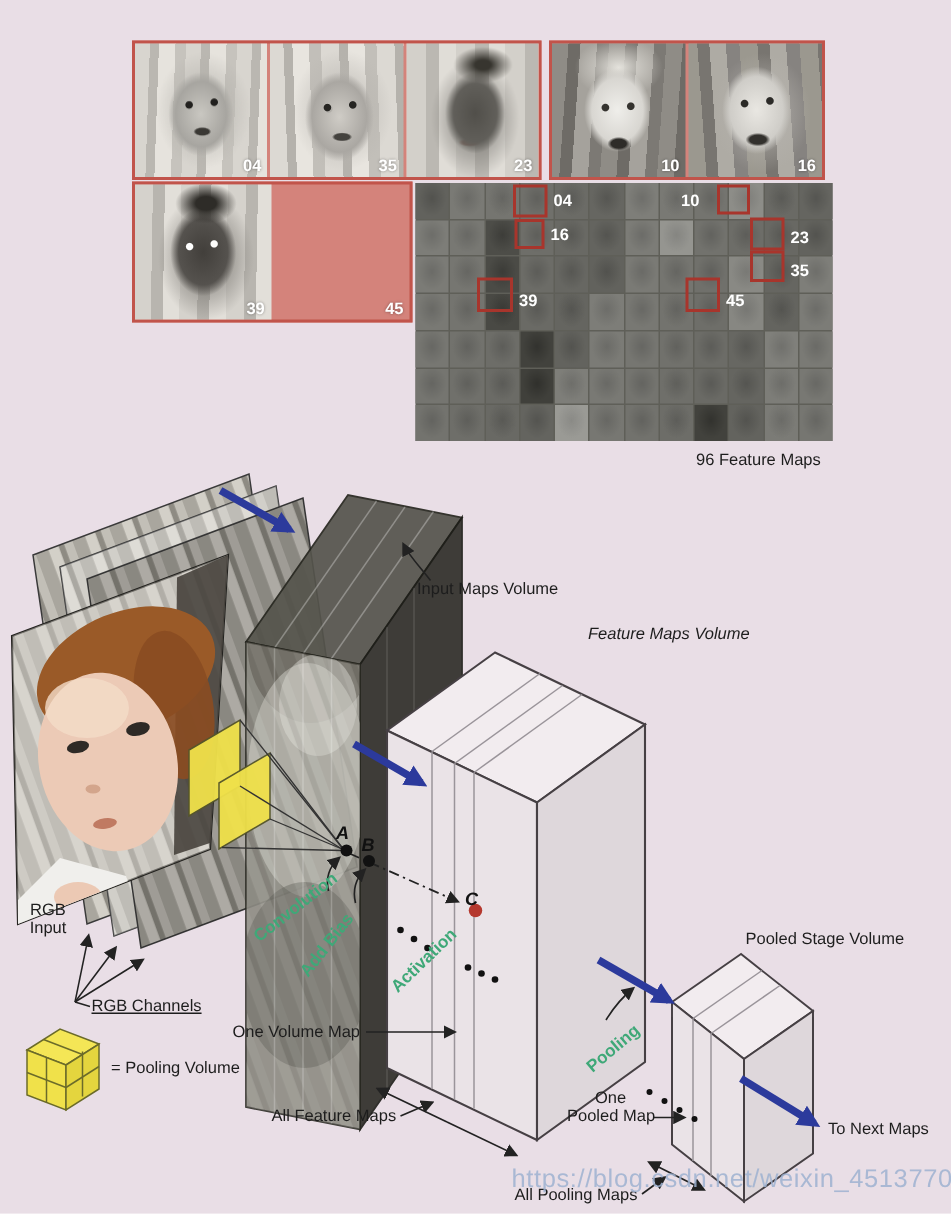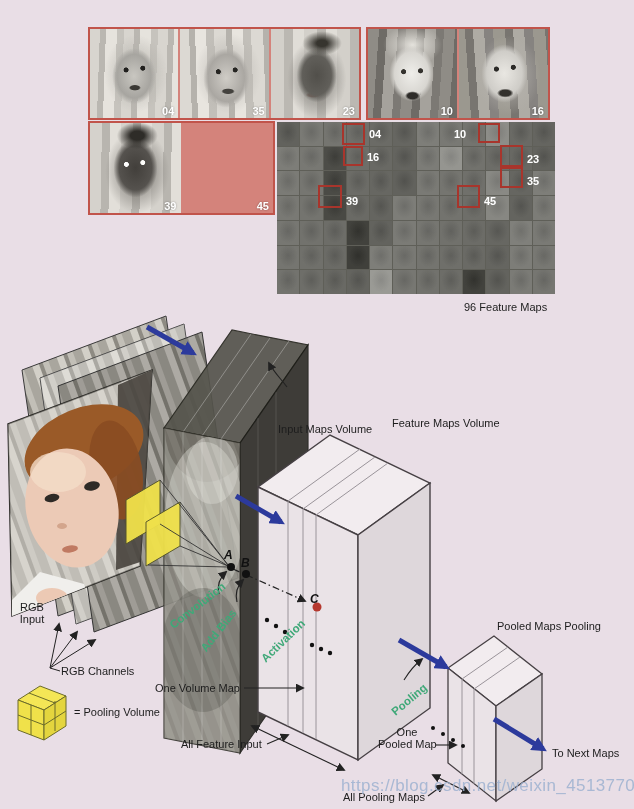--- a/index.html
+++ b/index.html
@@ -372,33 +372,33 @@
       <polygon points="18,700 44,710 44,740 18,730" fill="#f0e14a"></polygon>
       <polygon points="44,710 66,696 66,726 44,740" fill="#e4d53e"></polygon>
       <line x1="31" y1="705" x2="31" y2="735"></line>
       <line x1="18" y1="715" x2="44" y2="725"></line>
       <line x1="44" y1="725" x2="66" y2="711"></line>
       <line x1="55" y1="701" x2="55" y2="731"></line>
       <line x1="29" y1="693" x2="55" y2="703"></line>
     </g>
   </svg>
 
-  <div class="lab" style="left:278px;top:387px;margin-top:36px;">Input Maps Volume</div>
-  <div class="lab" style="left:392px;top:417px;">Feature Maps Volume</div>
-  <div class="lab" style="left:497px;top:620px;">Pooled Maps Pooling</div>
+  <div class="lab" style="left:278px;top:387px;">Input Maps Volume</div>
+  <div class="lab" style="left:392px;top:417px;font-style:italic;">Feature Maps Volume</div>
+  <div class="lab" style="left:497px;top:620px;">Pooled Stage Volume</div>
   <div class="lab" style="left:552px;top:747px;">To Next Maps</div>
 
   <div class="lab ctr" style="left:8px;top:601px;width:48px;">
     <div>RGB</div>
     <div>Input</div>
   </div>
-  <div class="lab" style="left:61px;top:665px;">RGB Channels</div>
+  <div class="lab" style="left:61px;top:665px;text-decoration:underline;">RGB Channels</div>
   <div class="lab" style="left:74px;top:706px;">= Pooling Volume</div>
   <div class="lab" style="left:155px;top:682px;">One Volume Map</div>
-  <div class="lab" style="left:181px;top:738px;">All Feature Input</div>
+  <div class="lab" style="left:181px;top:738px;">All Feature Maps</div>
   <div class="lab ctr" style="left:378px;top:726px;width:58px;text-align:center;">
     <div>One</div>
     <div>Pooled Map</div>
   </div>
   <div class="lab" style="left:343px;top:791px;">All Pooling Maps</div>
 
   <div class="glab" style="left:171px;top:620px;transform:rotate(-38deg);">Convolution</div>
   <div class="glab" style="left:203px;top:644px;transform:rotate(-52deg);">Add Bias</div>
   <div class="glab" style="left:263px;top:654px;transform:rotate(-44deg);">Activation</div>
   <div class="glab" style="left:393px;top:707px;transform:rotate(-40deg);">Pooling</div>

